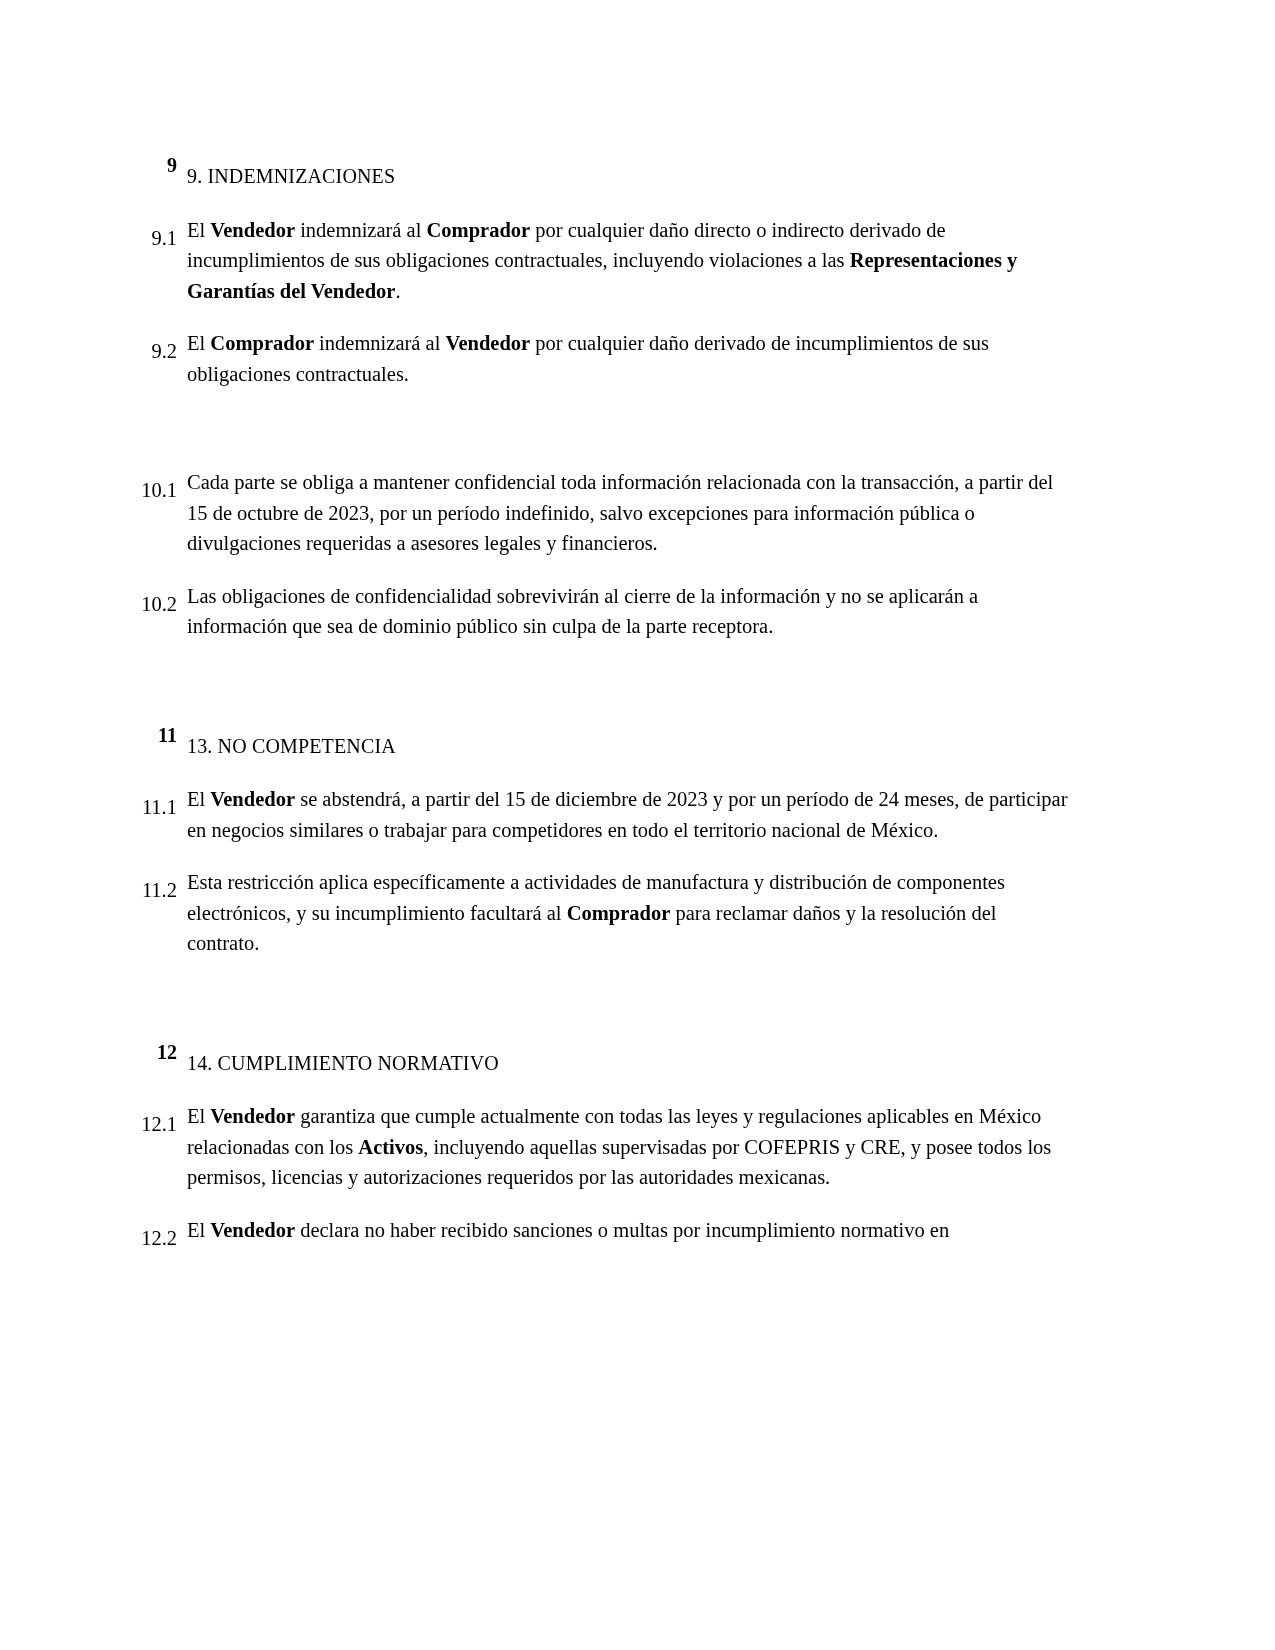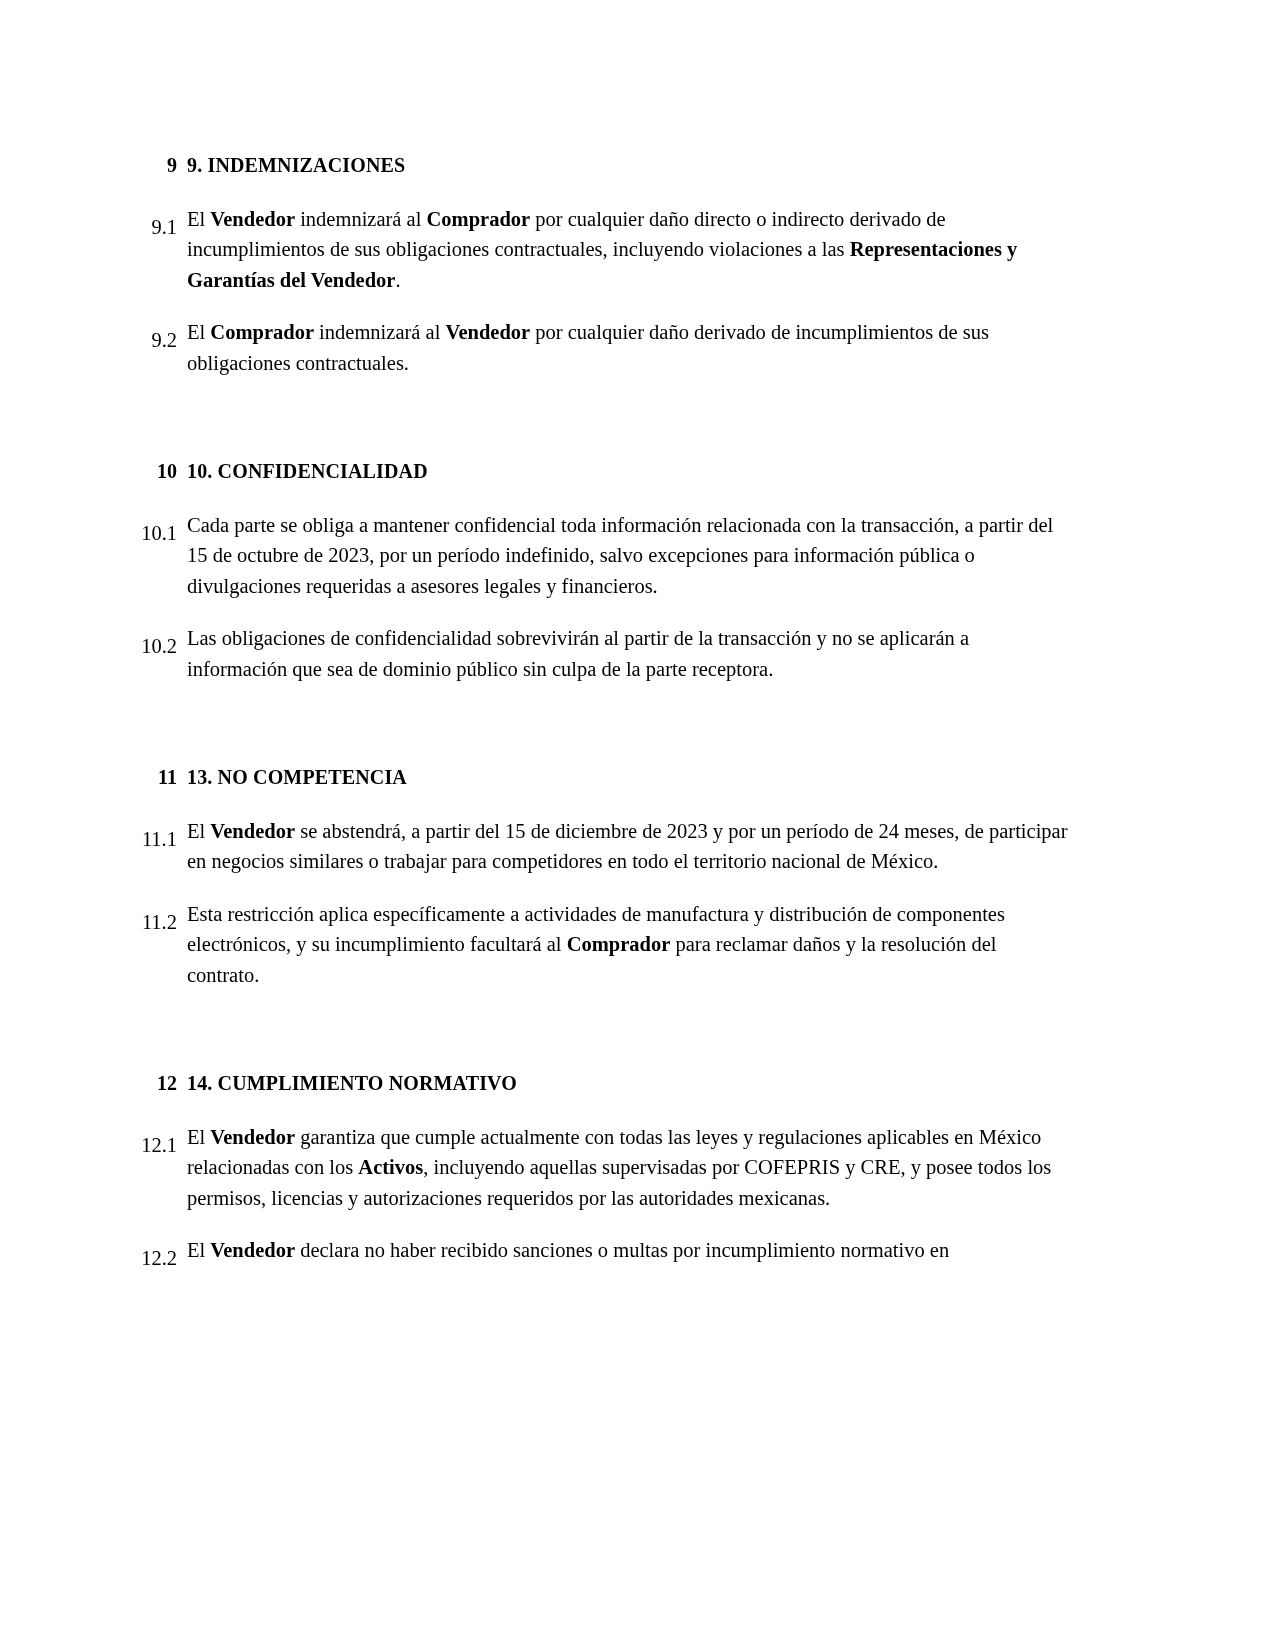--- a/index.html
+++ b/index.html
@@ -58,23 +58,24 @@
 
   
   .section-row {
     margin-bottom: 23px;
   }
   .section-row .num {
     font-weight: bold;
     font-size: 20px;
   }
   .section-row .body {
-    font-weight: bold;
+    font-weight: normal;
     font-size: 20px;
     letter-spacing: 0.15px;
+    margin-top: 11px;
   }
 
   
   .clause-row {
     margin-bottom: 22px;
   }
   .clause-row .num {
     font-weight: normal;
     margin-top: 8px;
   }
@@ -100,31 +101,27 @@
       </div>
       <div class="row clause-row">
         <div class="num">9.1</div>
         <div class="body"><span>El </span><b>Vendedor</b><span> indemnizará al </span><b>Comprador</b><span> por cualquier daño directo o indirecto derivado de incumplimientos de sus obligaciones contractuales, incluyendo violaciones a las </span><b>Representaciones y Garantías del Vendedor</b><span>.</span></div>
       </div>
       <div class="row clause-row">
         <div class="num">9.2</div>
         <div class="body"><span>El </span><b>Comprador</b><span> indemnizará al </span><b>Vendedor</b><span> por cualquier daño derivado de incumplimientos de sus obligaciones contractuales.</span></div>
       </div>
       <div class="section-gap"></div>
-      <div class="row section-row">
-        <div class="num">10</div>
-        <div class="body">10. CONFIDENCIALIDAD</div>
-      </div>
       <div class="row clause-row">
         <div class="num">10.1</div>
         <div class="body"><span>Cada parte se obliga a mantener confidencial toda información relacionada con la transacción, a partir del 15 de octubre de 2023, por un período indefinido, salvo excepciones para información pública o divulgaciones requeridas a asesores legales y financieros.</span></div>
       </div>
       <div class="row clause-row">
         <div class="num">10.2</div>
-        <div class="body"><span>Las obligaciones de confidencialidad sobrevivirán al partir de la transacción y no se aplicarán a información que sea de dominio público sin culpa de la parte receptora.</span></div>
+        <div class="body"><span>Las obligaciones de confidencialidad sobrevivirán al cierre de la información y no se aplicarán a información que sea de dominio público sin culpa de la parte receptora.</span></div>
       </div>
       <div class="section-gap"></div>
       <div class="row section-row">
         <div class="num">11</div>
         <div class="body">13. NO COMPETENCIA</div>
       </div>
       <div class="row clause-row">
         <div class="num">11.1</div>
         <div class="body"><span>El </span><b>Vendedor</b><span> se abstendrá, a partir del 15 de diciembre de 2023 y por un período de 24 meses, de participar en negocios similares o trabajar para competidores en todo el territorio nacional de México.</span></div>
       </div>

